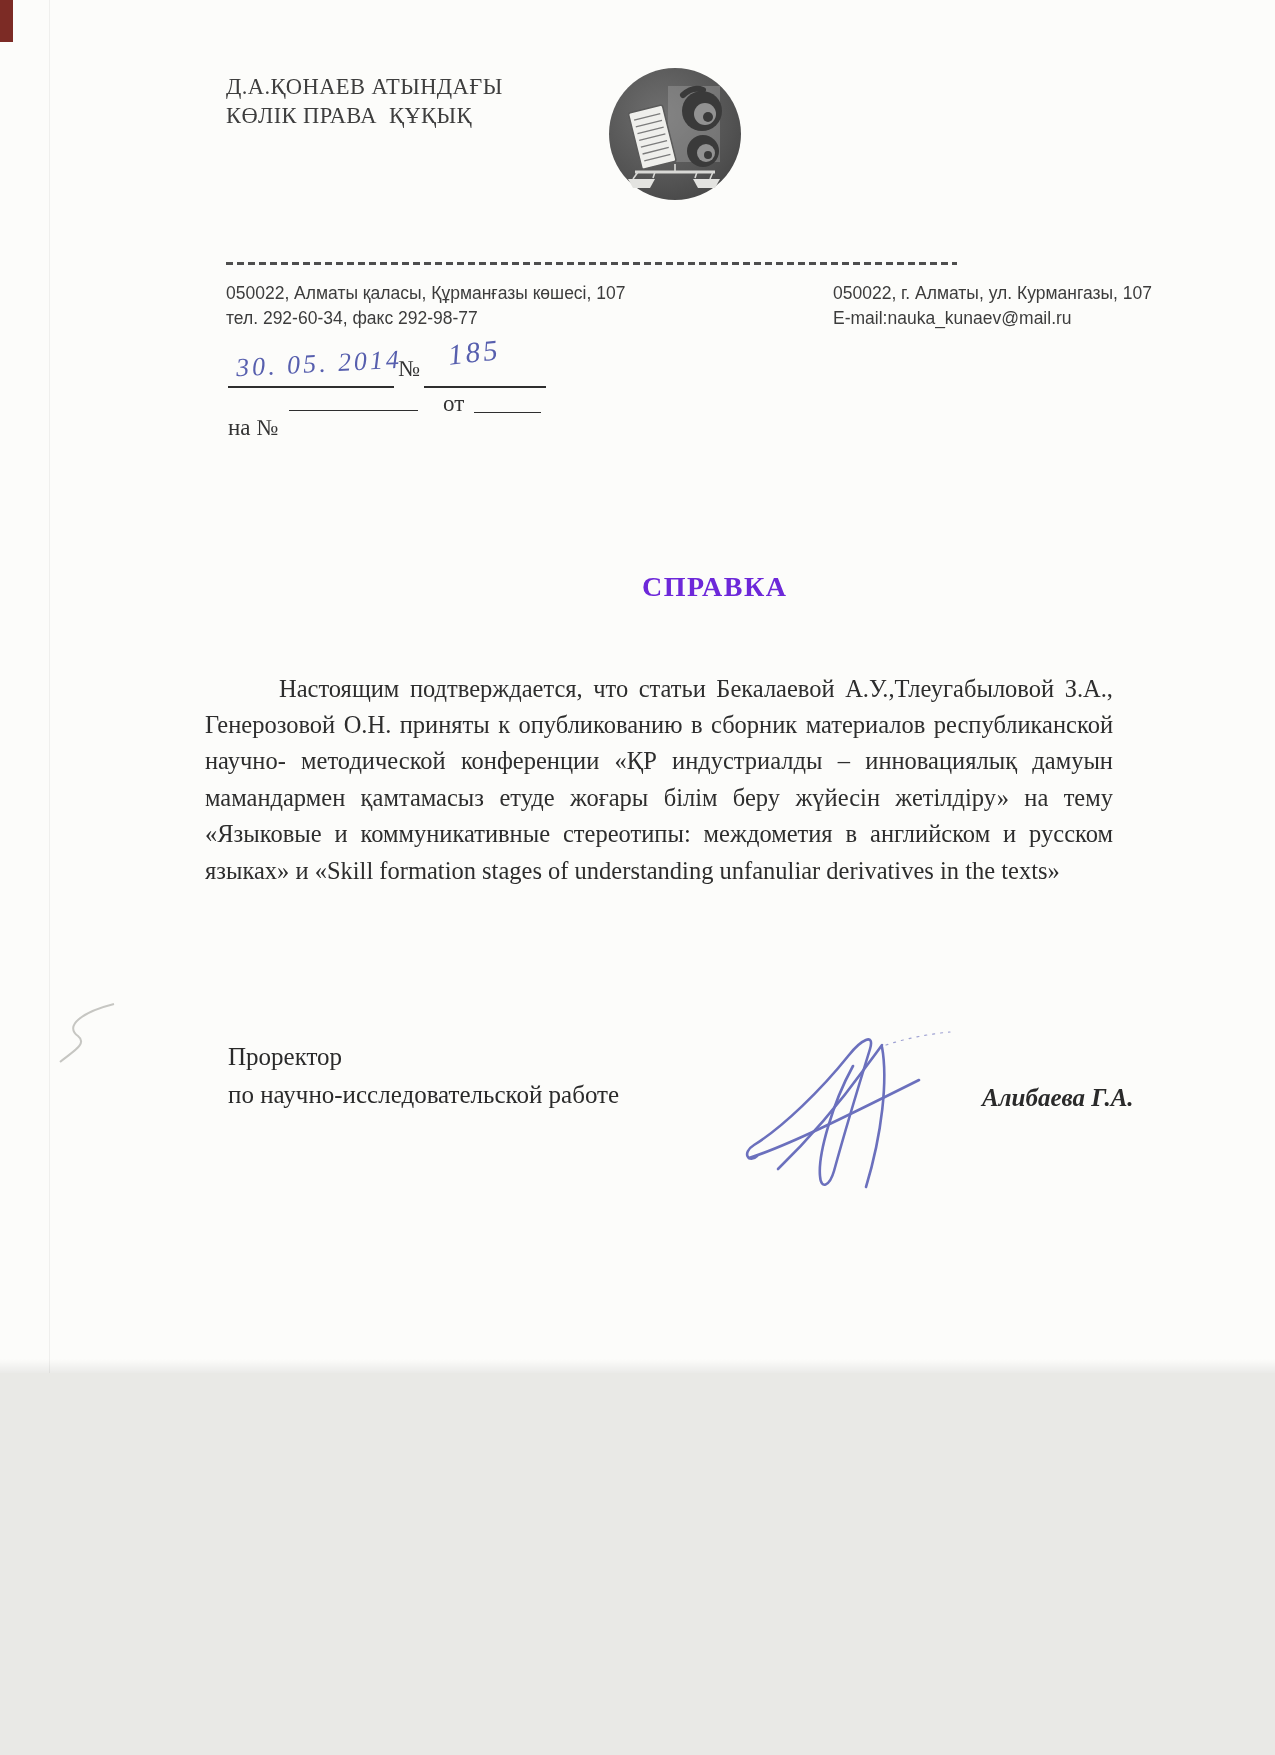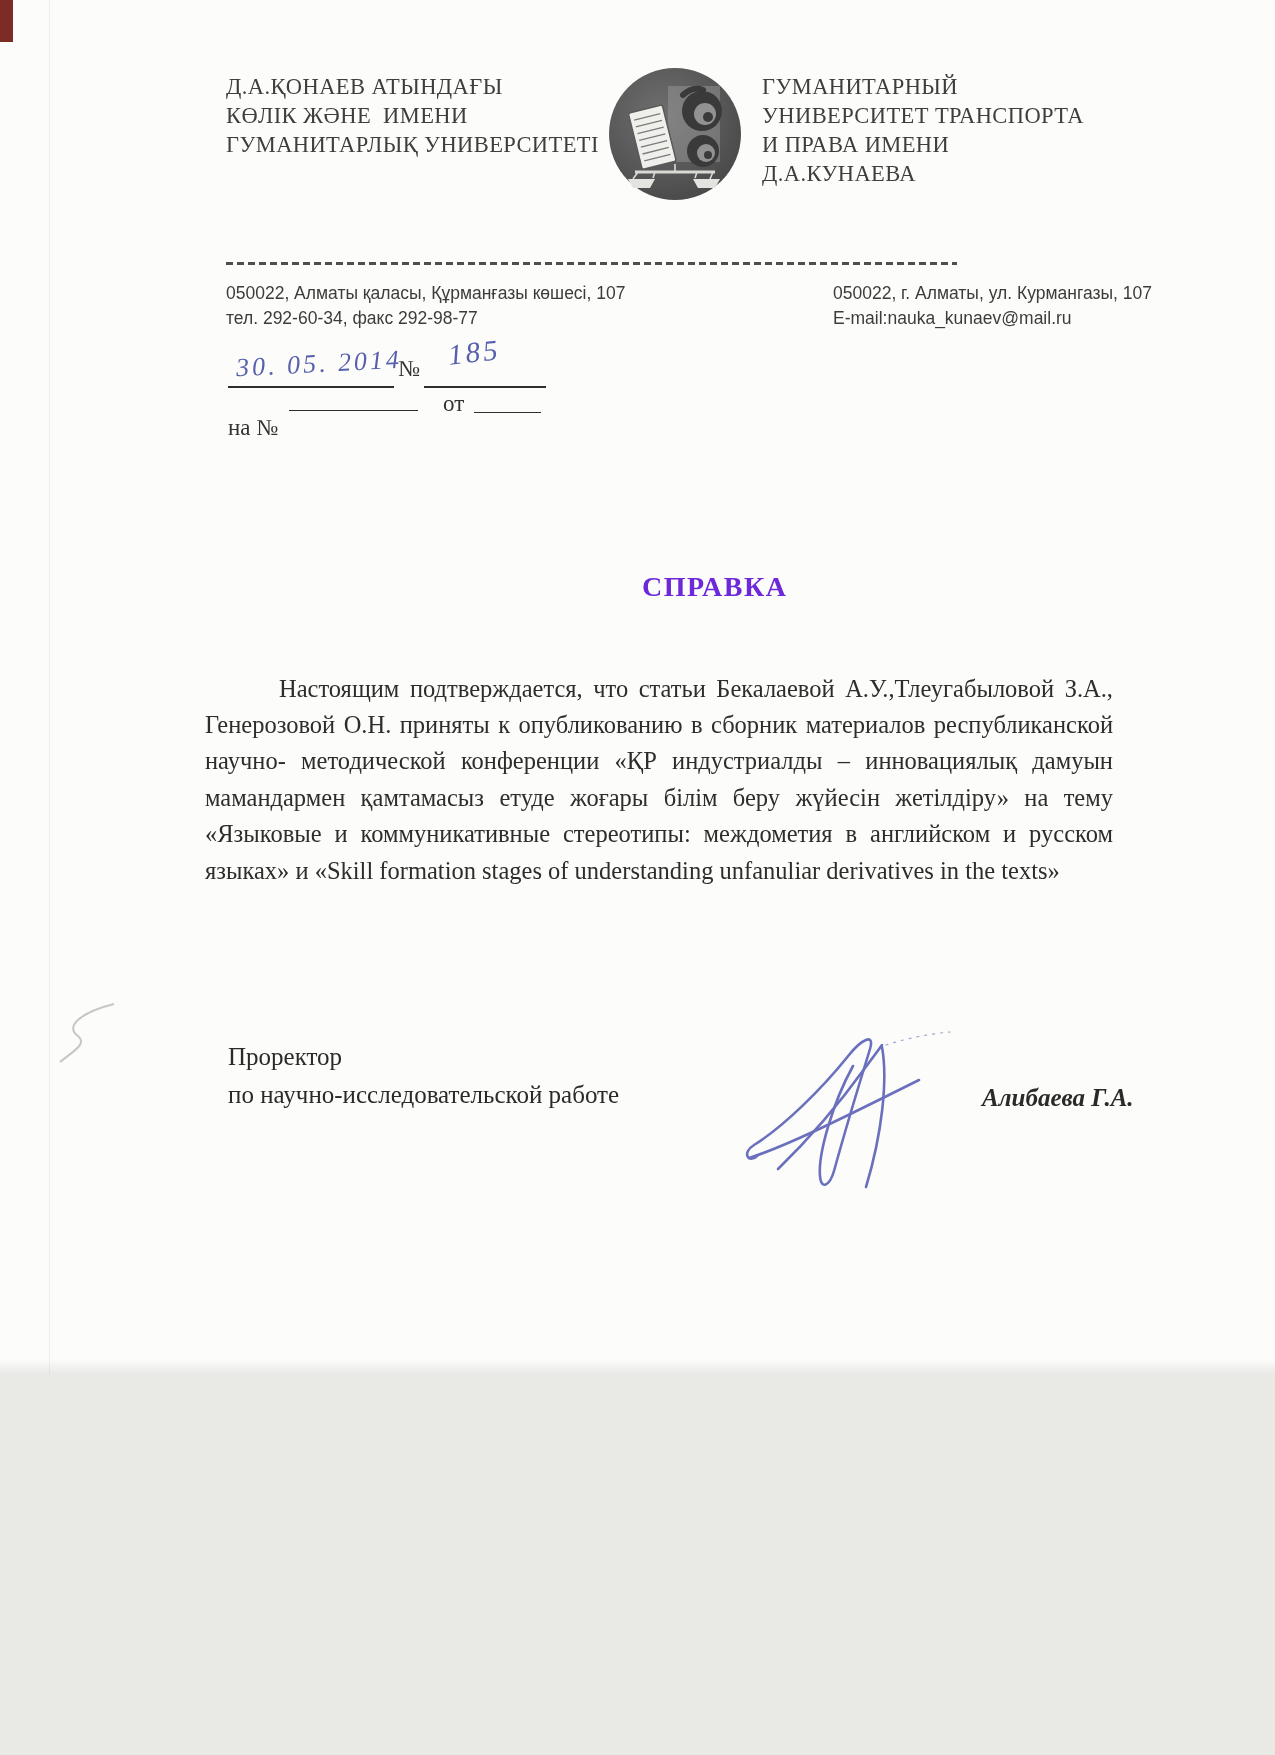--- a/index.html
+++ b/index.html
@@ -86,22 +86,21 @@
 </style>
 </head>
 <body>
 
 <div class="page">
 
   <div class="corner-mark"></div>
 
   <div class="org org-left">
     <div>Д.А.ҚОНАЕВ АТЫНДАҒЫ</div>
-    <div>КӨЛІК ЖӘНЕ  ИМЕНИ</div>
-    <div>ГУМАНИТАРЛЫҚ УНИВЕРСИТЕТІ</div>
+    <div>КӨЛІК ПРАВА  ҚҰҚЫҚ</div>
   </div>
 
   <div class="logo">
     <svg viewBox="0 0 140 140" width="140" height="140">
       <defs>
         <radialGradient id="lg" cx="40%" cy="35%" r="75%">
           <stop offset="0%" stop-color="#6f6f6f"></stop>
           <stop offset="70%" stop-color="#535353"></stop>
           <stop offset="100%" stop-color="#454545"></stop>
         </radialGradient>
@@ -122,26 +121,20 @@
         <path d="M34,52 h27 M34,59 h27 M34,66 h27 M34,73 h27 M34,80 h27 M34,87 h27 M34,94 h27" stroke="#7b7b7b" stroke-width="1.3" fill="none"></path>
       </g>
 
       <path d="M30,108 H110" stroke="#d9d9d6" stroke-width="3"></path>
       <path d="M70,100 v8 M33,108 l-5,7 M50,108 l-2,6 M92,108 l-2,6 M108,108 l-3,7" stroke="#d9d9d6" stroke-width="1.6" fill="none"></path>
       <path d="M23,115 h27 l-5,9 h-17 z" fill="#e3e3e0"></path>
       <path d="M88,115 h27 l-5,9 h-17 z" fill="#e3e3e0"></path>
     </svg>
   </div>
 
-  <div class="org org-right">
-    <div>ГУМАНИТАРНЫЙ</div>
-    <div>УНИВЕРСИТЕТ ТРАНСПОРТА</div>
-    <div>И ПРАВА ИМЕНИ</div>
-    <div>Д.А.КУНАЕВА</div>
-  </div>
 
   <div class="divider"></div>
 
   <div class="addr addr-left">
     <div>050022, Алматы қаласы, Құрманғазы көшесі, 107</div>
     <div>тел. 292-60-34, факс 292-98-77</div>
   </div>
   <div class="addr addr-right">
     <div>050022, г. Алматы, ул. Курмангазы, 107</div>
     <div>E-mail:nauka_kunaev@mail.ru</div>

